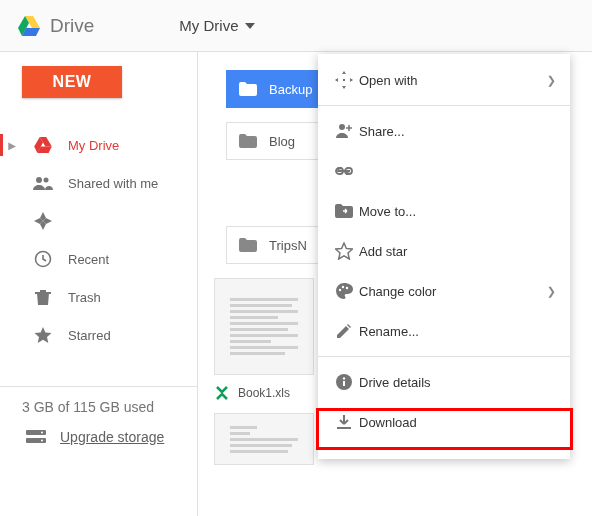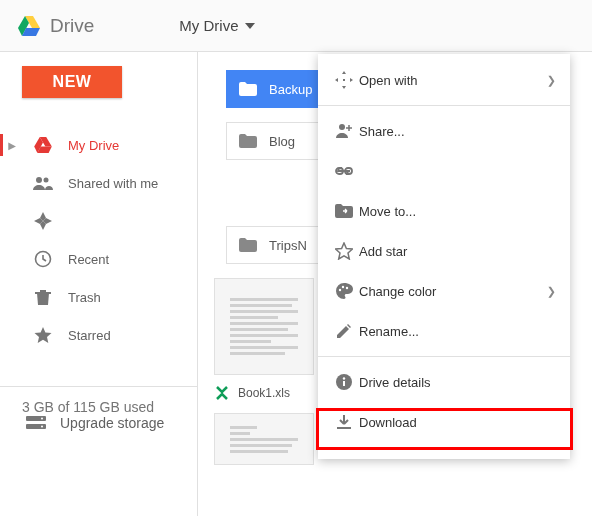--- a/index.html
+++ b/index.html
@@ -15,21 +15,21 @@
 .sidebar { width: 198px; border-right: 1px solid #e0e0e0; padding-top: 14px; display: flex; flex-direction: column; }
 .new-btn { width: 100px; height: 32px; margin-left: 22px; background: #f2542d; color: #fff; font-weight: bold; font-size: 16px; letter-spacing: 0.5px; box-shadow: 0 1px 2px rgba(0,0,0,0.25); cursor: pointer; display: flex; align-items: center; justify-content: center; }
 .nav { margin-top: 28px; }
 .nav-item { display: flex; align-items: center; height: 38px; padding-left: 6px; cursor: pointer; color: #616161; gap: 14px; }
 .nav-item .chev { width: 12px; display: flex; justify-content: center; color: #999; font-size: 10px; }
 .nav-item .icon { width: 22px; display: flex; justify-content: center; color: #777; }
 .nav-item.active { color: #e53935; font-weight: 500; }
 .nav-item.active::before { content:""; position:absolute; left:0; width:3px; height:22px; background:#e53935; }
 .nav-item.active .icon svg, .nav-item.active .icon { color:#e53935; }
 .storage { margin-top: 32px; padding: 12px 22px 0; border-top: 1px solid #e0e0e0; color: #757575; font-size: 14px; }
-.upgrade { display: flex; align-items: center; gap: 14px; margin-top: 0; padding-left: 4px; cursor: pointer; color:#616161; }
+.upgrade { display: flex; align-items: center; gap: 14px; margin-top: 14px; padding-left: 4px; cursor: pointer; color:#616161;text-decoration:underline; }
 
 .main { flex: 1; padding: 18px 0 0 16px; position: relative; background: #fff; }
 .folders { display: flex; flex-wrap: wrap; gap: 14px; width: 370px; }
 .folder { width: 170px; height: 38px; border: 1px solid #e0e0e0; display: flex; align-items: center; gap: 12px; padding-left: 12px; cursor: pointer; color: #555; background:#fff;margin-left:12px; }
 .folder.selected { background: #4285f4; color: #fff; border-color: #4285f4; }
 .folder .ficon { color: #888; display:flex; }
 .folder.selected .ficon { color: #fff; }
 .folder.partial { width: 170px; }
 
 .thumb { width: 170px; border: 1px solid #e0e0e0; margin-top: 14px; background:#fff; }

